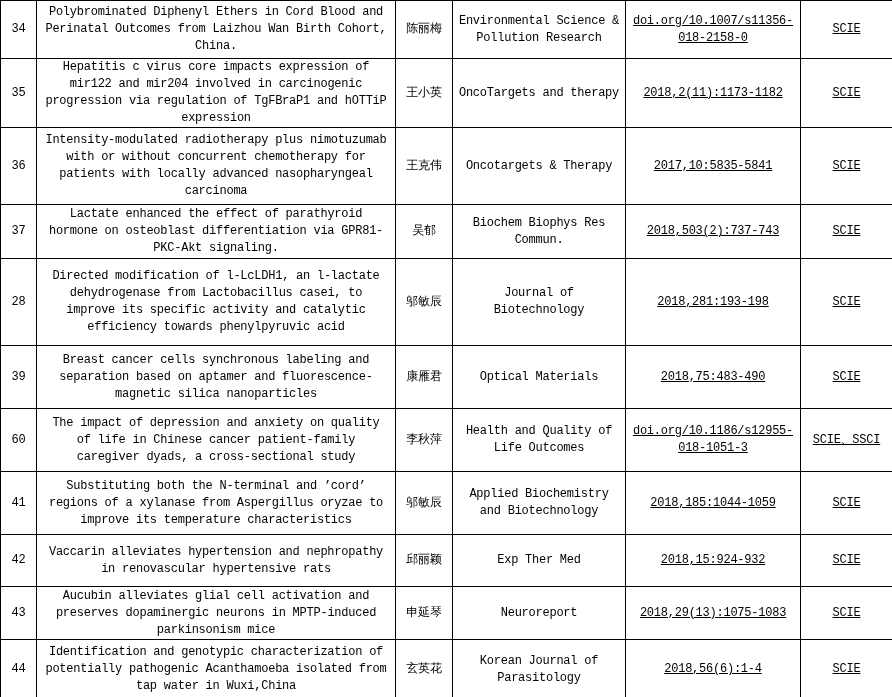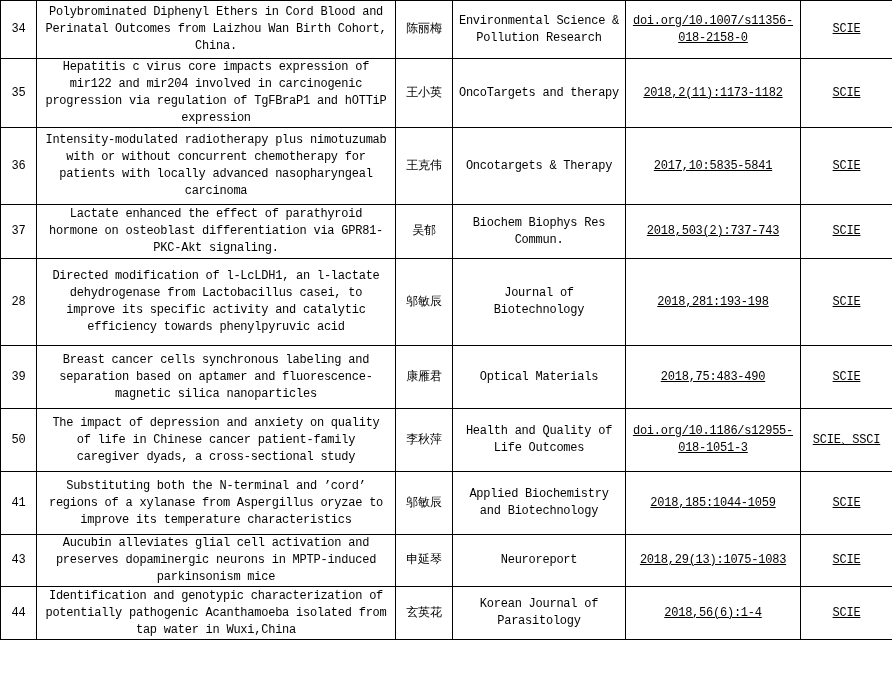--- a/index.html
+++ b/index.html
@@ -104,33 +104,41 @@
   </tr>
       <tr>
     <td class="col-no">39</td>
     <td class="col-title">Breast cancer cells synchronous labeling and separation based on aptamer and fluorescence-magnetic silica nanoparticles</td>
     <td class="col-author">康雁君</td>
     <td class="col-journal">Optical Materials</td>
     <td class="col-citation">2018,75:483-490</td>
     <td class="col-index">SCIE</td>
   </tr>
       <tr>
-    <td class="col-no">50</td>
+    <td class="col-no">60</td>
     <td class="col-title">The impact of depression and anxiety on quality of life in Chinese cancer patient-family caregiver dyads, a cross-sectional study</td>
     <td class="col-author">李秋萍</td>
     <td class="col-journal">Health and Quality of Life Outcomes</td>
     <td class="col-citation">doi.org/10.1186/s12955-018-1051-3</td>
     <td class="col-index">SCIE、SSCI</td>
   </tr>
       <tr>
     <td class="col-no">41</td>
     <td class="col-title">Substituting both the N-terminal and ’cord’ regions of a xylanase from Aspergillus oryzae to improve its temperature characteristics</td>
     <td class="col-author">邬敏辰</td>
     <td class="col-journal">Applied Biochemistry and Biotechnology</td>
     <td class="col-citation">2018,185:1044-1059</td>
+    <td class="col-index">SCIE</td>
+  </tr>
+      <tr>
+    <td class="col-no">42</td>
+    <td class="col-title">Vaccarin alleviates hypertension and nephropathy in renovascular hypertensive rats</td>
+    <td class="col-author">邱丽颖</td>
+    <td class="col-journal">Exp Ther Med</td>
+    <td class="col-citation">2018,15:924-932</td>
     <td class="col-index">SCIE</td>
   </tr>
       <tr>
     <td class="col-no">43</td>
     <td class="col-title">Aucubin alleviates glial cell activation and preserves dopaminergic neurons in MPTP-induced parkinsonism mice</td>
     <td class="col-author">申延琴</td>
     <td class="col-journal">Neuroreport</td>
     <td class="col-citation">2018,29(13):1075-1083</td>
     <td class="col-index">SCIE</td>
   </tr>

